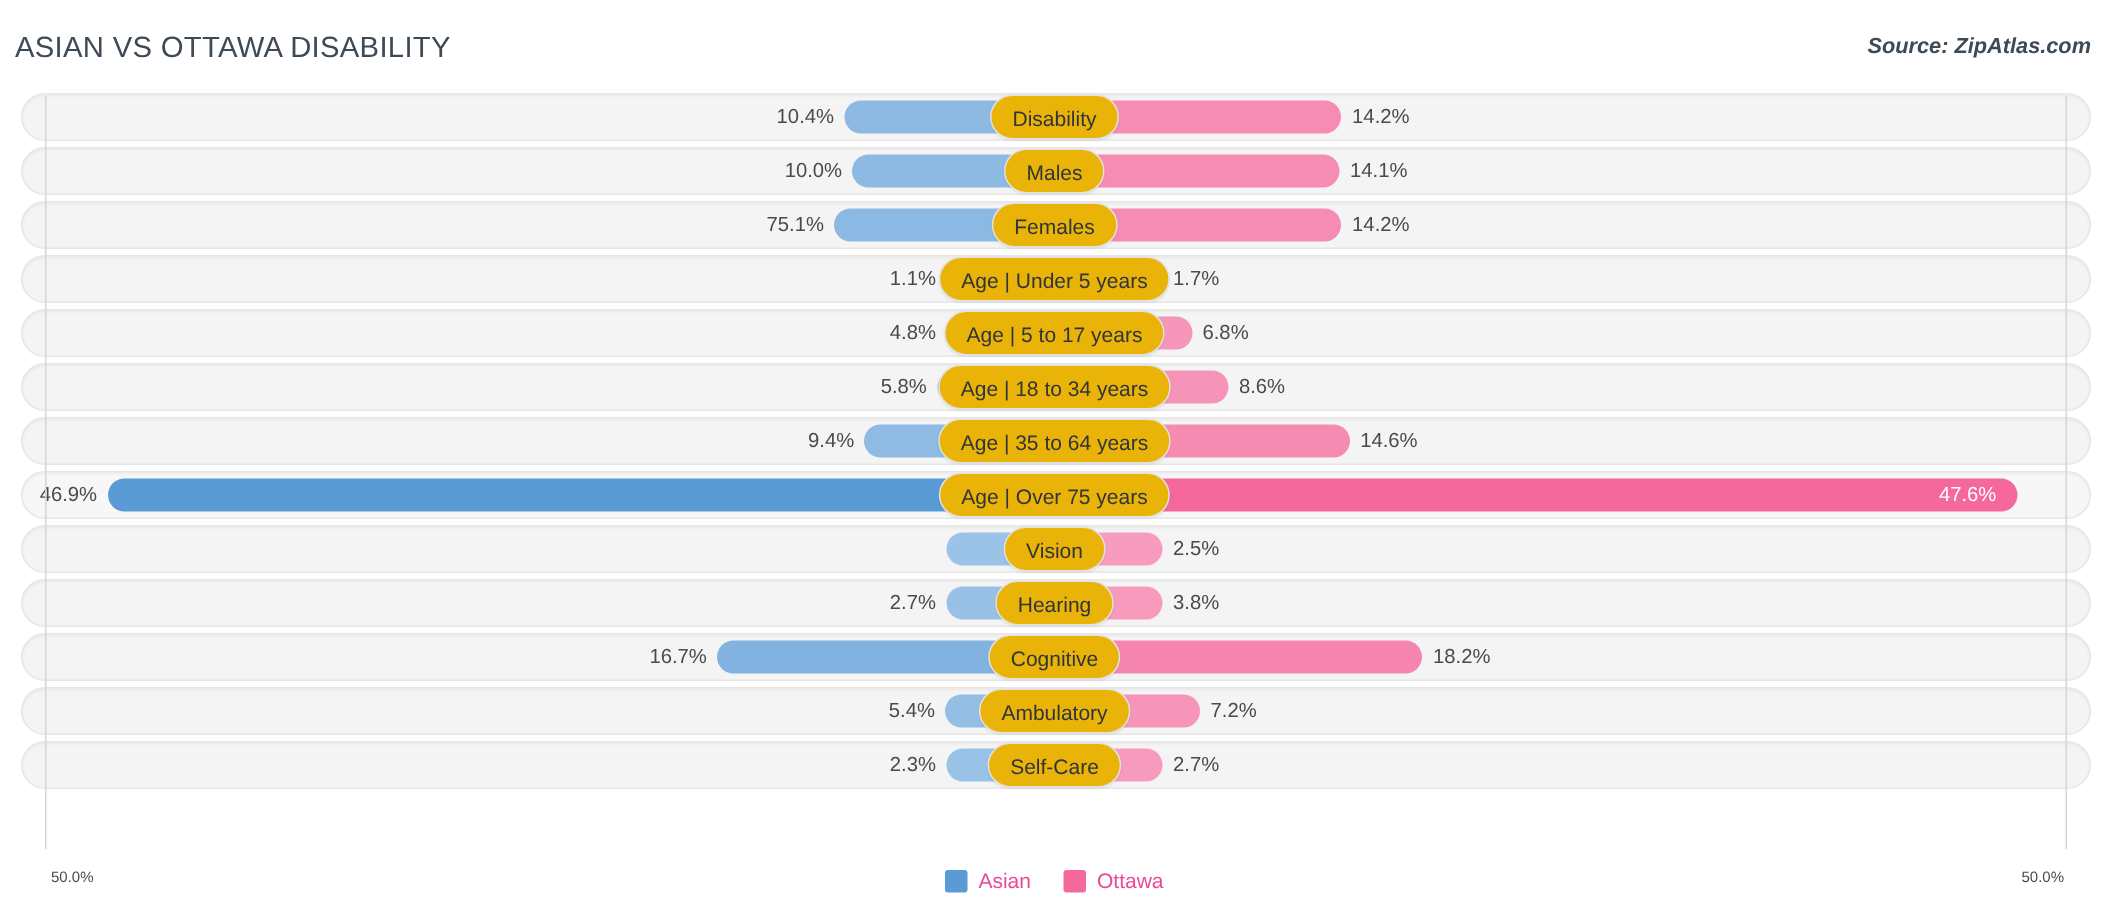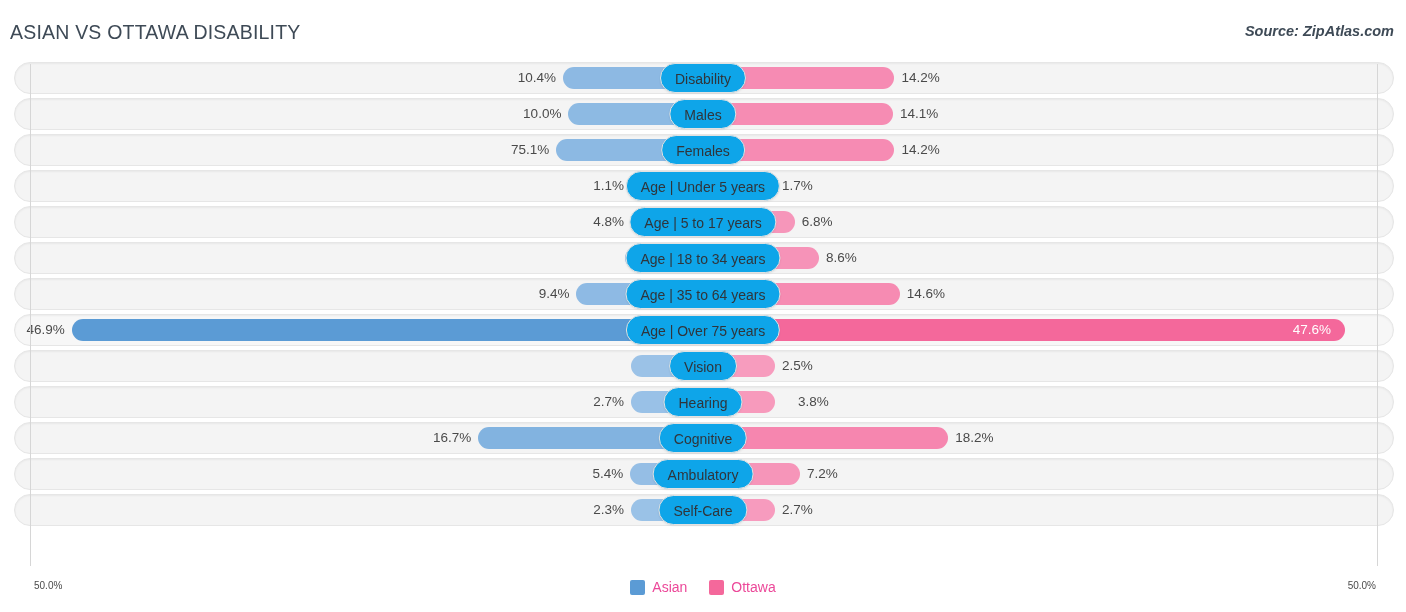--- a/index.html
+++ b/index.html
@@ -110,21 +110,21 @@
     z-index: 2;
     line-height: 18px;
   }
   .val.inbar { color: #ffffff; }
 
   .center-pill {
     position: absolute;
     top: 1px;
     height: 30px;
     line-height: 30px;
-    background: #0ea5e9;
+    background: #eab308;
     border: 1px solid #e2e2e2;
     border-radius: 15px;
     font-size: 14px;
     color: #30353b;
     text-align: center;
     white-space: nowrap;
     padding: 0 14px;
     box-sizing: border-box;
     transform: translateX(-50%);
     left: 703px;
@@ -223,20 +223,21 @@
         <div class="bar left" style="left: 631px; width: 72px; background: rgb(150, 191, 230);"></div>
         <div class="bar right" style="left: 703px; width: 91.664px; background: rgb(246, 150, 186);"></div>
         <div class="val" style="left: 0px; width: 624px; text-align: right;">4.8%</div>
         <div class="val" style="left: 801.664px;">6.8%</div>
         <div class="center-pill">Age | 5 to 17 years</div>
       </div>
       <div class="row">
         <div class="track"></div>
         <div class="bar left" style="left: 624.932px; width: 78.068px; background: rgb(148, 190, 229);"></div>
         <div class="bar right" style="left: 703px; width: 115.928px; background: rgb(246, 147, 184);"></div>
+        <div class="val" style="left: 0px; width: 617.932px; text-align: right;">5.8%</div>
         <div class="val" style="left: 825.928px;">8.6%</div>
         <div class="center-pill">Age | 18 to 34 years</div>
       </div>
       <div class="row">
         <div class="track"></div>
         <div class="bar left" style="left: 576.476px; width: 126.524px; background: rgb(142, 186, 228);"></div>
         <div class="bar right" style="left: 703px; width: 196.808px; background: rgb(246, 139, 178);"></div>
         <div class="val" style="left: 0px; width: 569.476px; text-align: right;">9.4%</div>
         <div class="val" style="left: 906.808px;">14.6%</div>
         <div class="center-pill">Age | 35 to 64 years</div>
@@ -254,21 +255,21 @@
         <div class="bar left" style="left: 631px; width: 72px; background: rgb(155, 194, 231);"></div>
         <div class="bar right" style="left: 703px; width: 72px; background: rgb(247, 156, 190);"></div>
         <div class="val" style="left: 782px;">2.5%</div>
         <div class="center-pill">Vision</div>
       </div>
       <div class="row">
         <div class="track"></div>
         <div class="bar left" style="left: 631px; width: 72px; background: rgb(153, 193, 231);"></div>
         <div class="bar right" style="left: 703px; width: 72px; background: rgb(247, 154, 188);"></div>
         <div class="val" style="left: 0px; width: 624px; text-align: right;">2.7%</div>
-        <div class="val" style="left: 782px; margin-left: 16px;">3.8%</div>
+        <div class="val" style="left: 782px;">3.8%</div>
         <div class="center-pill">Hearing</div>
       </div>
       <div class="row">
         <div class="track"></div>
         <div class="bar left" style="left: 478.218px; width: 224.782px; background: rgb(130, 179, 224);"></div>
         <div class="bar right" style="left: 703px; width: 245.336px; background: rgb(246, 134, 175);"></div>
         <div class="val" style="left: 0px; width: 471.218px; text-align: right;">16.7%</div>
         <div class="val" style="left: 955.336px;">18.2%</div>
         <div class="center-pill">Cognitive</div>
       </div>

